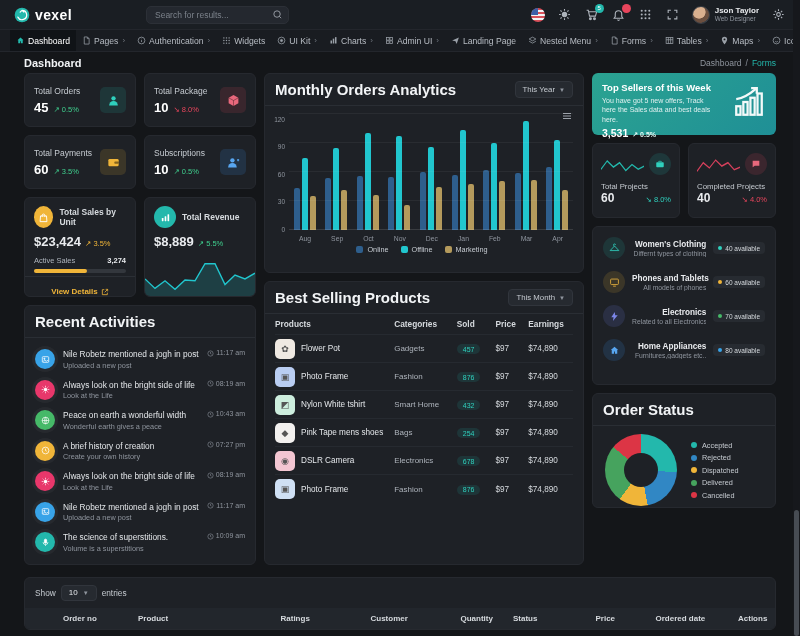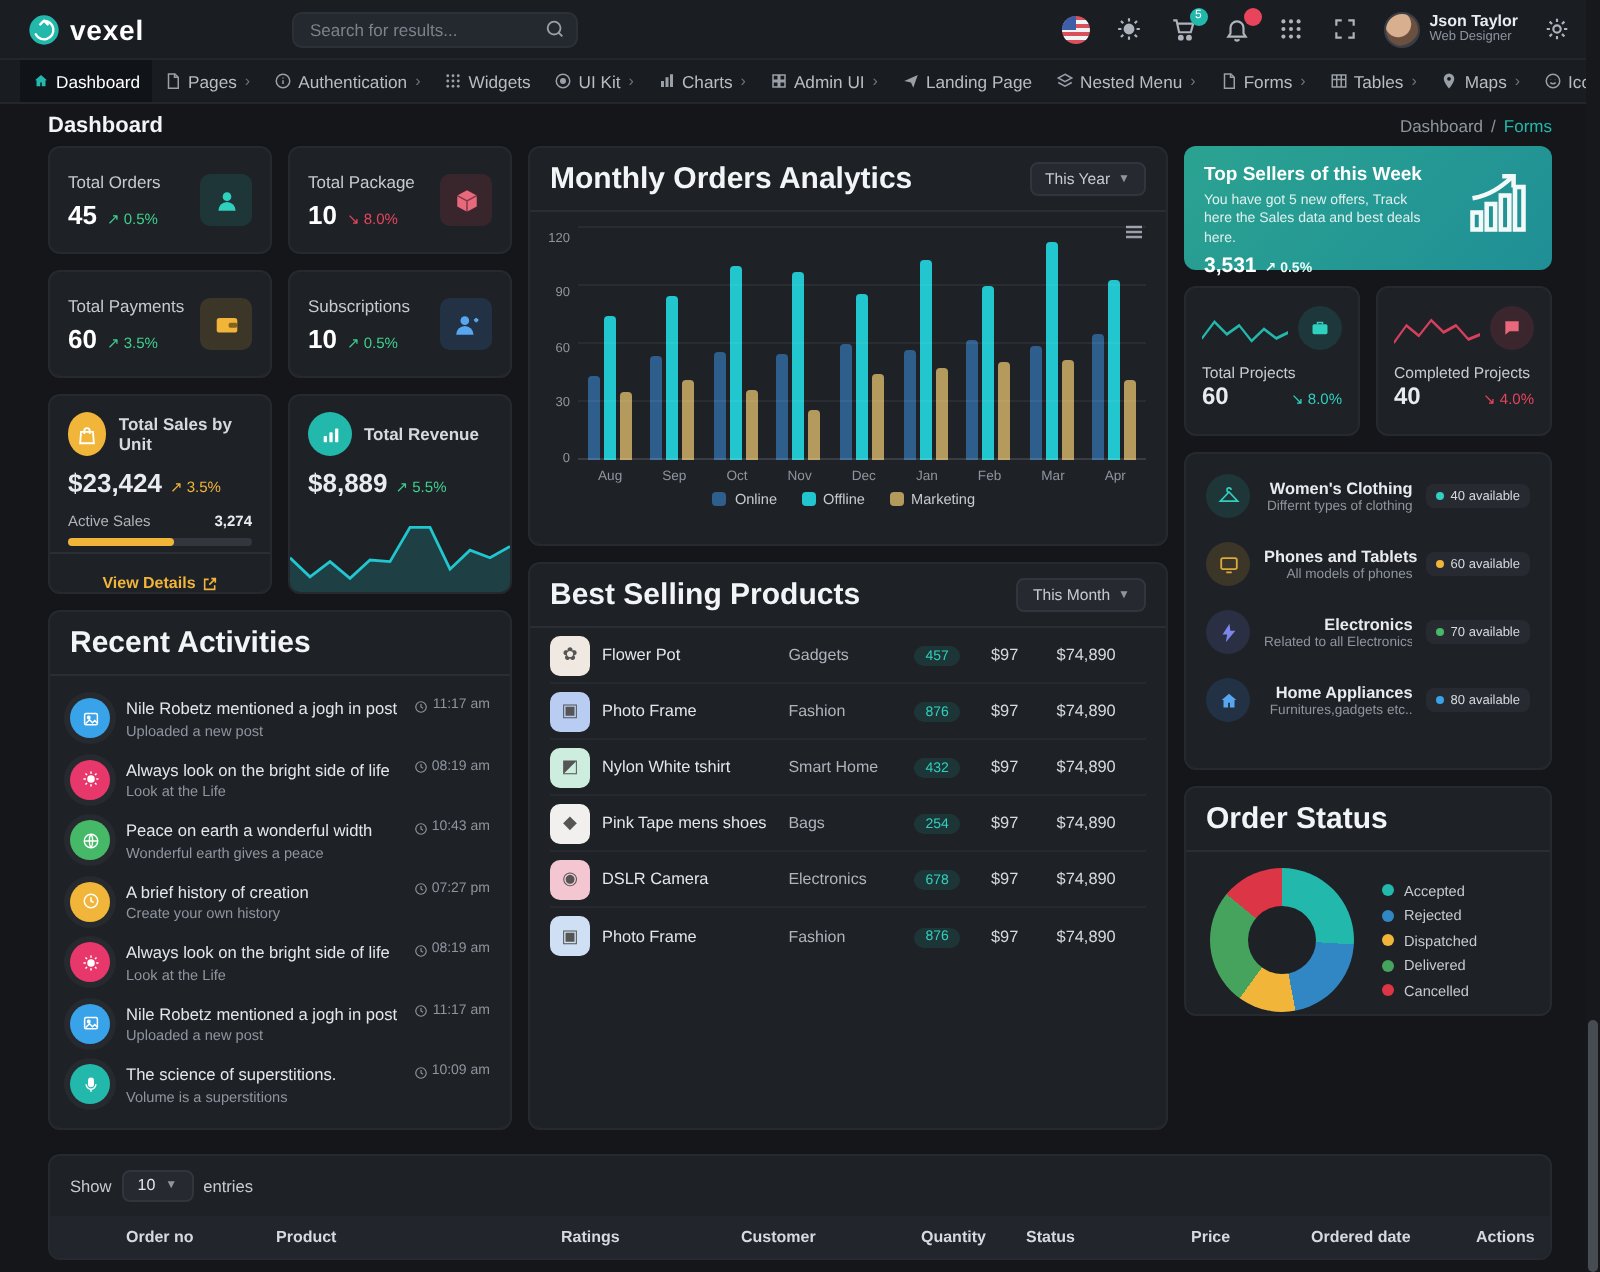--- a/index.html
+++ b/index.html
@@ -818,20 +818,27 @@
 
       <div class="card bs-card">
         <div class="card-head">
           <span class="card-title">Best Selling Products</span>
           <span class="drop-btn">
             <span>This Month</span>
               <span class="cv">▼</span>
           </span>
         </div>
         <div class="bs-table">
+            <div class="bs-row bs-h">
+              <span>Products</span>
+              <span>Categories</span>
+              <span>Sold</span>
+              <span>Price</span>
+              <span>Earnings</span>
+            </div>
             <div class="bs-row">
               <span class="bs-prod">
                 <span class="thumb" style="background:#efe9e2">✿</span>
                 <span>Flower Pot</span>
               </span>
       <span class="bs-cat">Gadgets</span>
       <span><span class="sold-badge">457</span></span>
       <span class="bs-price">$97</span>
       <span class="bs-earn">$74,890</span>
             </div>

